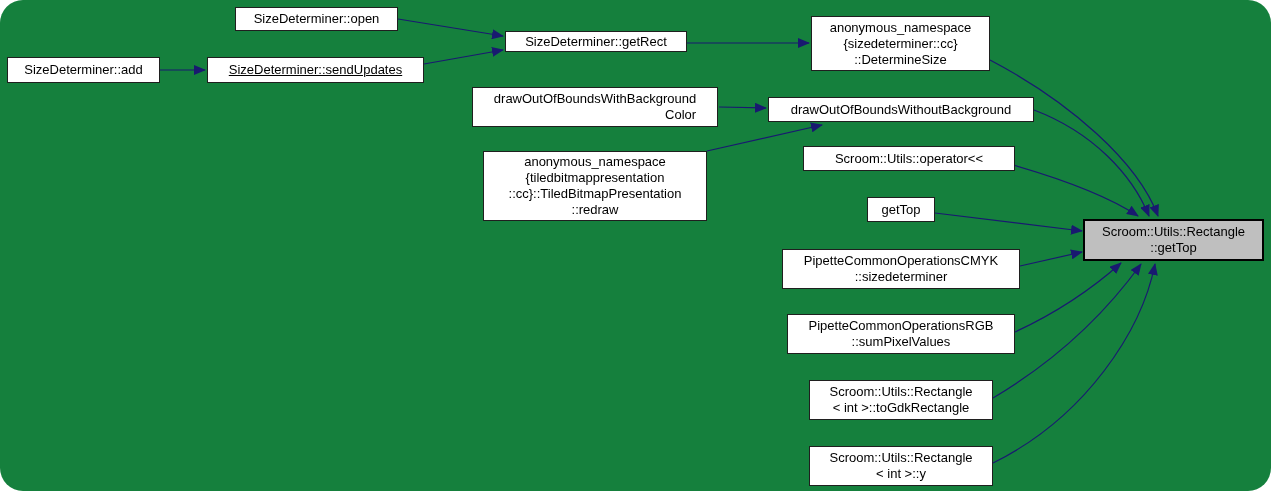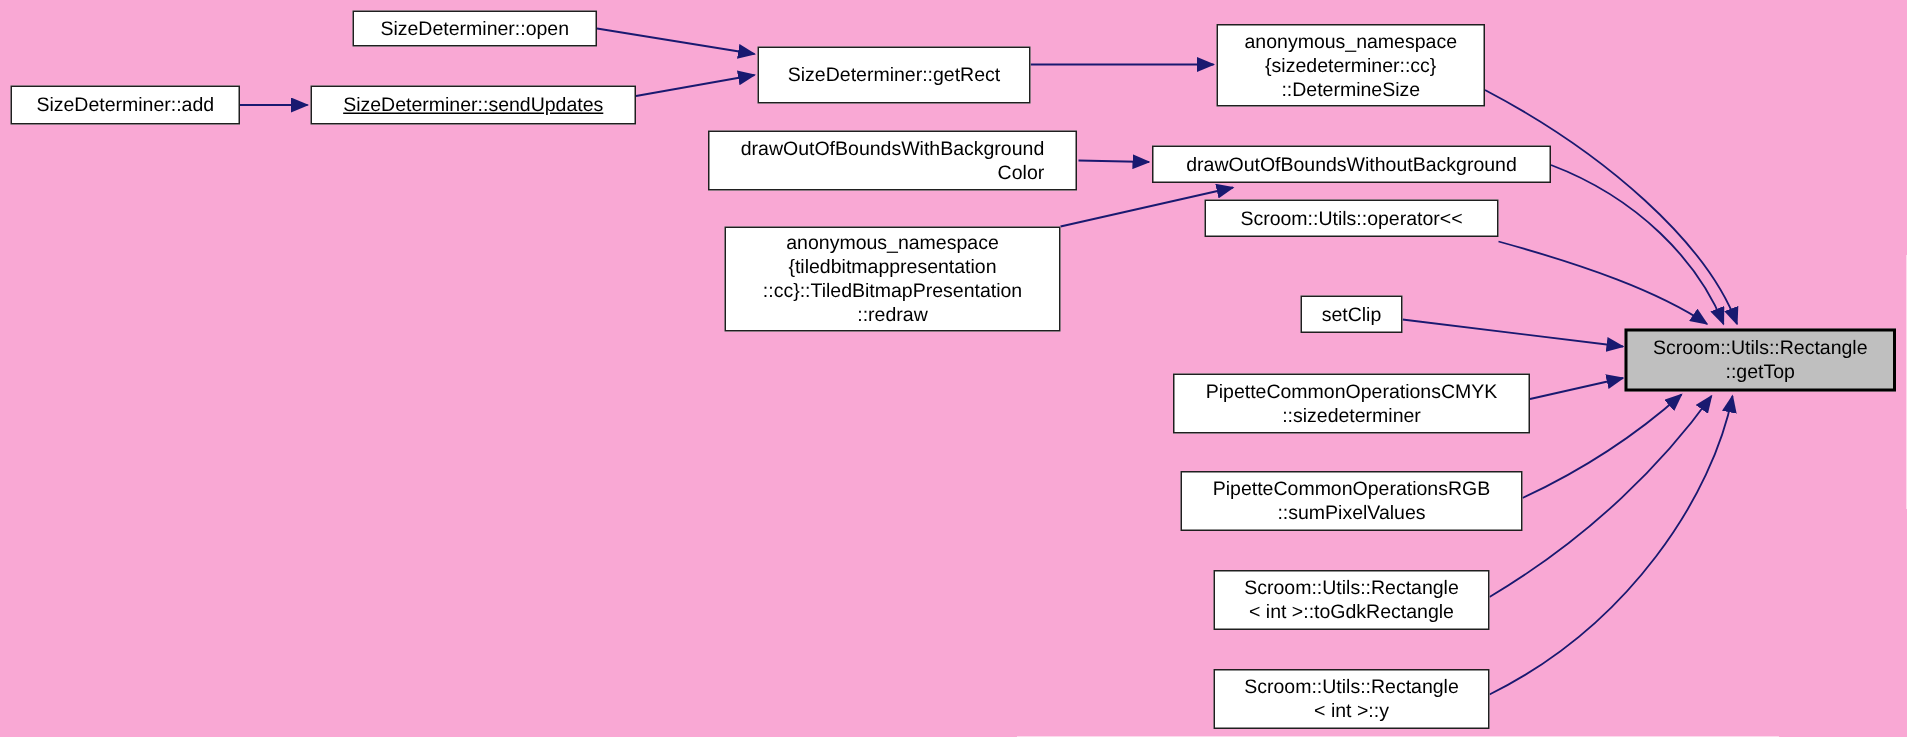--- a/index.html
+++ b/index.html
@@ -4,23 +4,24 @@
 <style>
   html, body {
     margin: 0;
     padding: 0;
     background: #ffffff;
   }
   .canvas {
     position: relative;
     width: 1271px;
     height: 491px;
-    background: #f9a8d4;
+    background: #15803d;
     font-family: "Liberation Sans", sans-serif;
     overflow: hidden;
+    border-radius: 23px;
   }
   .edges-svg {
     position: absolute;
     left: 0;
     top: 0;
     z-index: 0;
   }
   .edges-svg path.edge {
     fill: none;
     stroke-width: 1.2px;
@@ -72,33 +73,33 @@
         <path class="edge" d="M1020,266 L1082,252" stroke="#191970" marker-end="url(#arrow)"></path>
         <path class="edge" d="M1015,332 C1056,313 1093,288 1121,263" stroke="#191970" marker-end="url(#arrow)"></path>
         <path class="edge" d="M993,398 C1062,357 1110,307 1141,264" stroke="#191970" marker-end="url(#arrow)"></path>
         <path class="edge" d="M993,463 C1086,417 1142,330 1155,264" stroke="#191970" marker-end="url(#arrow)"></path>
       </g>
   </svg>
   <div id="node-layer">
       <div class="node" style="left: 235px; top: 7px; width: 163px; height: 24px;">SizeDeterminer::open</div>
       <div class="node" style="left: 7px; top: 57px; width: 153px; height: 26px;">SizeDeterminer::add</div>
       <div class="node" style="left: 207px; top: 57px; width: 217px; height: 26px; text-decoration: underline;">SizeDeterminer::sendUpdates</div>
-      <div class="node" style="left: 505px; top: 31px; width: 182px; height: 38px;">SizeDeterminer::getRect</div>
+      <div class="node" style="left: 505px; top: 31px; width: 182px; height: 21px;">SizeDeterminer::getRect</div>
       <div class="node" style="left: 811px; top: 16px; width: 179px; height: 55px;">anonymous_namespace
 {sizedeterminer::cc}
 ::DetermineSize</div>
       <div class="node" style="left: 472px; top: 87px; width: 246px; height: 40px; text-align: right;">drawOutOfBoundsWithBackground
 Color</div>
       <div class="node" style="left: 768px; top: 97px; width: 266px; height: 25px;">drawOutOfBoundsWithoutBackground</div>
       <div class="node" style="left: 483px; top: 151px; width: 224px; height: 70px;">anonymous_namespace
 {tiledbitmappresentation
 ::cc}::TiledBitmapPresentation
 ::redraw</div>
-      <div class="node" style="left: 803px; top: 133px; width: 196px; height: 25px;">Scroom::Utils::operator&lt;&lt;</div>
-      <div class="node" style="left: 867px; top: 197px; width: 68px; height: 25px;">setClip</div>
+      <div class="node" style="left: 803px; top: 146px; width: 212px; height: 25px;">Scroom::Utils::operator&lt;&lt;</div>
+      <div class="node" style="left: 867px; top: 197px; width: 68px; height: 25px;">getTop</div>
       <div class="node" style="left: 782px; top: 249px; width: 238px; height: 40px;">PipetteCommonOperationsCMYK
 ::sizedeterminer</div>
       <div class="node" style="left: 787px; top: 314px; width: 228px; height: 40px;">PipetteCommonOperationsRGB
 ::sumPixelValues</div>
       <div class="node" style="left: 809px; top: 380px; width: 184px; height: 40px;">Scroom::Utils::Rectangle
 &lt; int &gt;::toGdkRectangle</div>
       <div class="node" style="left: 809px; top: 446px; width: 184px; height: 40px;">Scroom::Utils::Rectangle
 &lt; int &gt;::y</div>
       <div class="node target" style="left: 1083px; top: 219px; width: 181px; height: 42px;">Scroom::Utils::Rectangle
 ::getTop</div>

